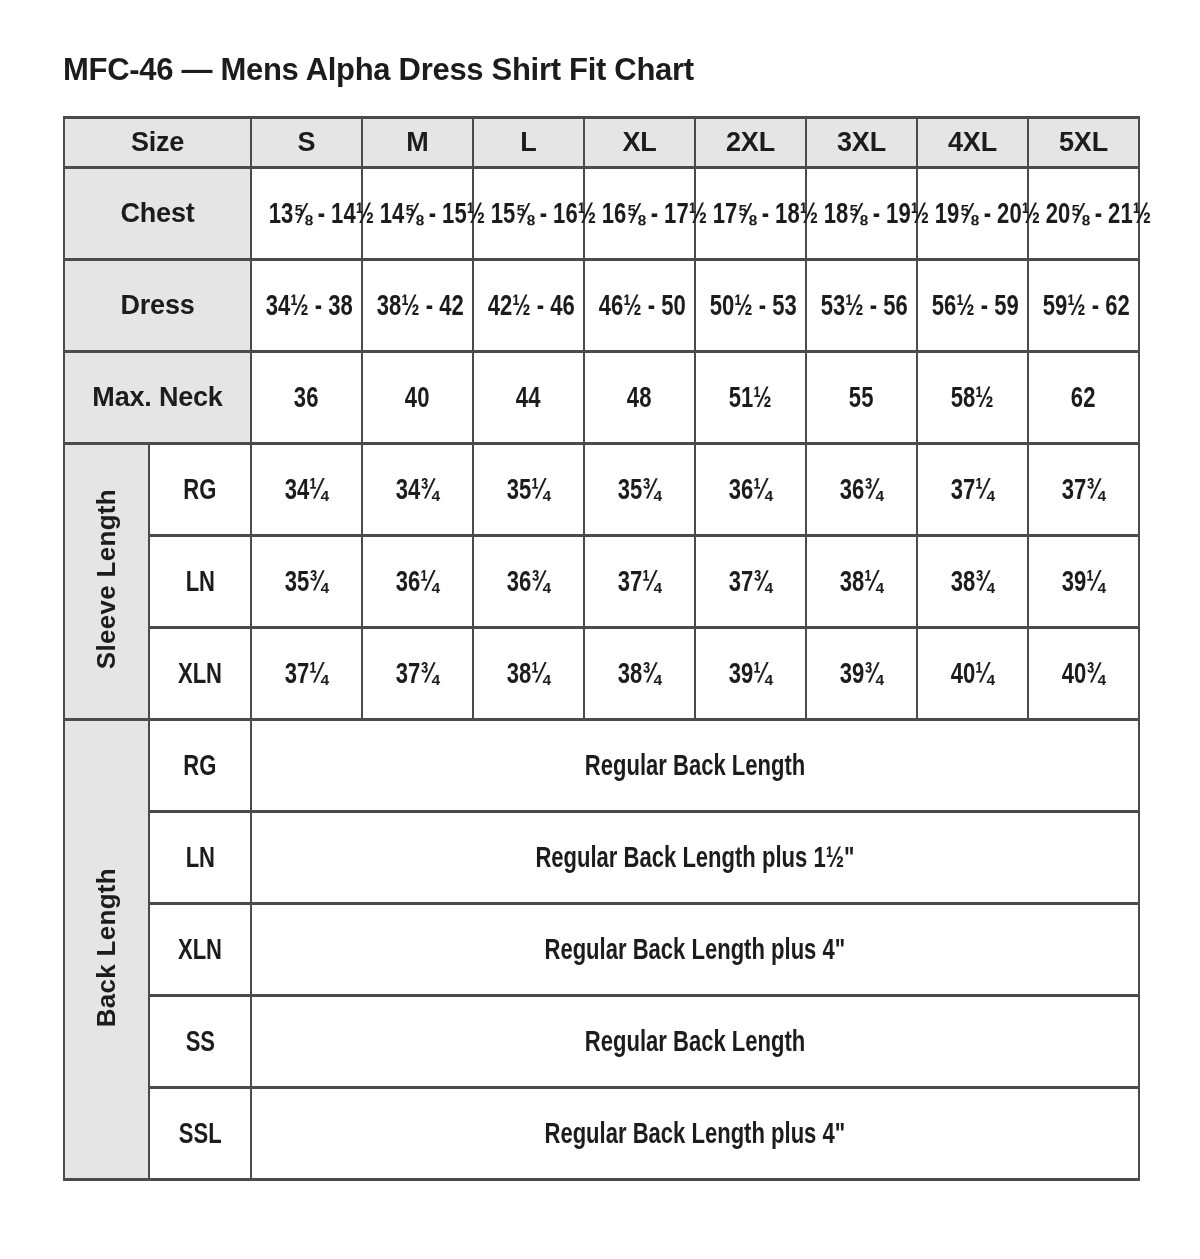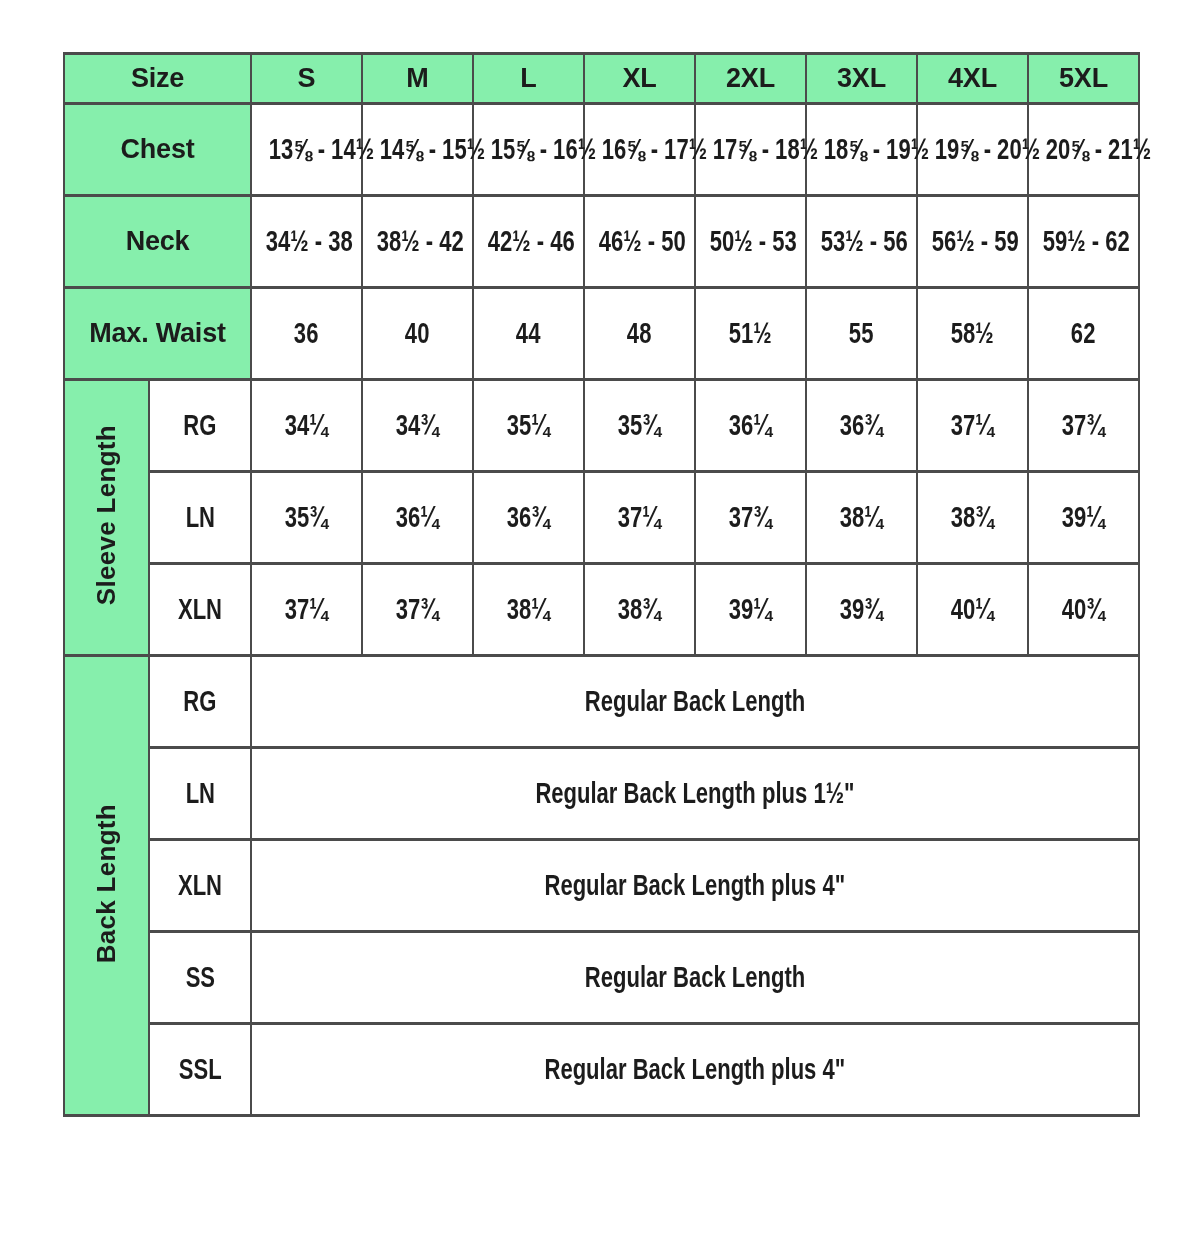--- a/index.html
+++ b/index.html
@@ -24,21 +24,21 @@
   }
   table.fit td {
     border: 2px solid #4b4b4b;
     border-top-width: 3px;
     border-bottom-width: 3px;
     text-align: center;
     vertical-align: middle;
     padding: 0;
     overflow: visible;
   }
-  .gray { background: #86efac; }
+  .gray { background: #e5e5e5; }
   .hdr { font-weight: bold; font-size: 27px; letter-spacing: -0.2px; }
   tr.r-hdr { height: 50px; }
   tr.r { height: 92px; }
   .val { font-size: 29px; font-weight: bold; }
   .cond {
     display: inline-block;
     transform: scaleX(0.76);
     transform-origin: center;
     white-space: nowrap;
   }
@@ -49,20 +49,21 @@
     transform: rotate(180deg);
     font-weight: bold;
     font-size: 26px;
     letter-spacing: 0.3px;
   }
 </style>
 </head>
 <body>
 
 <div class="page">
+  <h1 class="chart-title">MFC-46 — Mens Alpha Dress Shirt Fit Chart</h1>
 
   <table class="fit">
     <colgroup>
       <col style="width:85px">
       <col style="width:102px">
       <col style="width:111px">
         <col style="width:111px">
         <col style="width:111px">
         <col style="width:111px">
       <col style="width:111px">
@@ -90,33 +91,33 @@
         <td class="val"><span class="cond">14⅝ - 15½</span></td>
         <td class="val"><span class="cond">15⅝ - 16½</span></td>
         <td class="val"><span class="cond">16⅝ - 17½</span></td>
         <td class="val"><span class="cond">17⅝ - 18½</span></td>
         <td class="val"><span class="cond">18⅝ - 19½</span></td>
         <td class="val"><span class="cond">19⅝ - 20½</span></td>
         <td class="val"><span class="cond">20⅝ - 21½</span></td>
       </tr>
 
       <tr class="r">
-        <td colspan="2" class="gray hdr">Neck</td>
+        <td colspan="2" class="gray hdr">Dress</td>
         <td class="val"><span class="cond">34½ - 38</span></td>
         <td class="val"><span class="cond">38½ - 42</span></td>
         <td class="val"><span class="cond">42½ - 46</span></td>
         <td class="val"><span class="cond">46½ - 50</span></td>
         <td class="val"><span class="cond">50½ - 53</span></td>
         <td class="val"><span class="cond">53½ - 56</span></td>
         <td class="val"><span class="cond">56½ - 59</span></td>
         <td class="val"><span class="cond">59½ - 62</span></td>
       </tr>
 
       <tr class="r">
-        <td colspan="2" class="gray hdr">Max. Waist</td>
+        <td colspan="2" class="gray hdr">Max. Neck</td>
         <td class="val"><span class="cond">36</span></td>
         <td class="val"><span class="cond">40</span></td>
         <td class="val"><span class="cond">44</span></td>
         <td class="val"><span class="cond">48</span></td>
         <td class="val"><span class="cond">51½</span></td>
         <td class="val"><span class="cond">55</span></td>
         <td class="val"><span class="cond">58½</span></td>
         <td class="val"><span class="cond">62</span></td>
       </tr>
 

